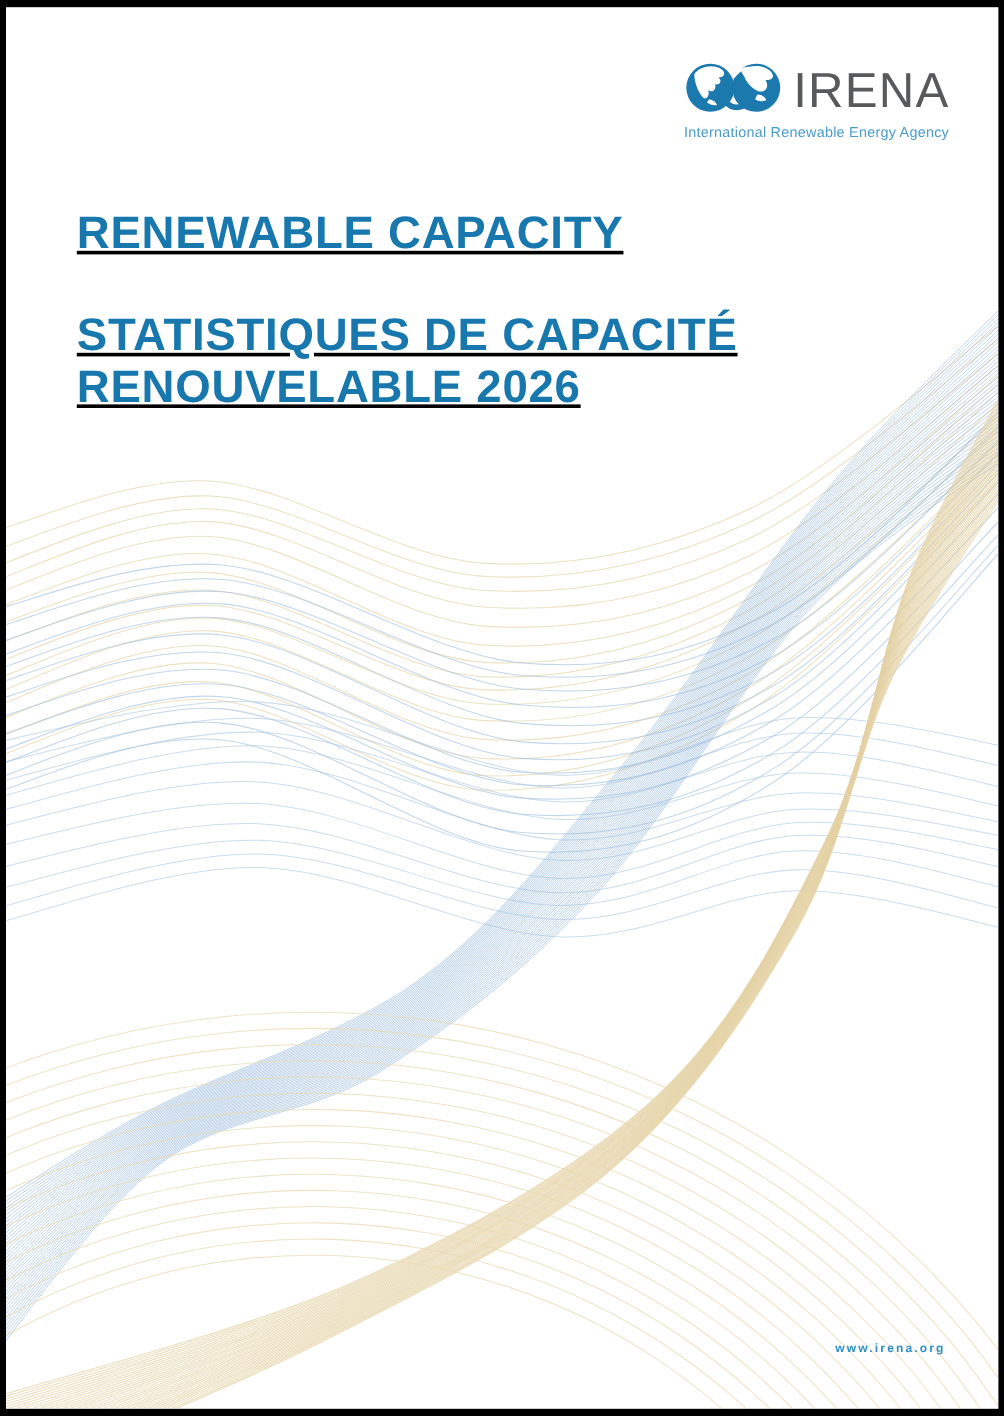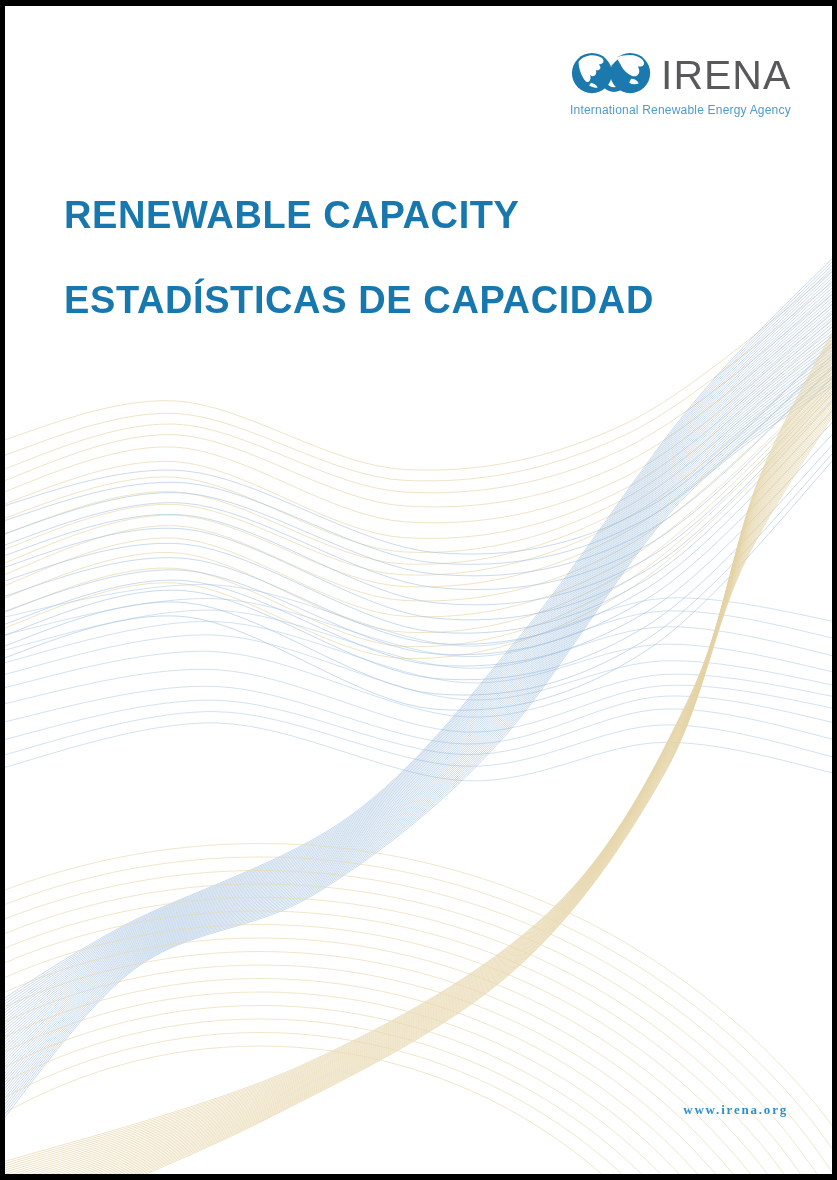--- a/index.html
+++ b/index.html
@@ -26,32 +26,32 @@
   .logo-globes{width:84px;height:54px;flex:0 0 auto;}
   .logo-wordmark{
     font-size:41px;font-weight:400;color:var(--logo-gray,#58595b);
     letter-spacing:1px;line-height:50px;
   }
   .logo-tagline{
     margin-top:1px;font-size:12px;letter-spacing:.2px;white-space:nowrap;
     color:var(--tagline-blue,#4a9ccd);
   }
   
-  .titles{position:absolute;left:59px;top:188px;}
+  .titles{position:absolute;left:59px;top:168px;text-decoration:underline;}
   .title{
     margin:0 0 42px 0;
     font-size:38px;font-weight:700;letter-spacing:.6px;
     line-height:43px;color:var(--title-blue,#1878ae);
   }
   .title span{display:block;}
   
   .site{
-    position:absolute;right:44px;bottom:56px;
-    font-size:13px;font-weight:700;letter-spacing:1.8px;
-    color:var(--link-blue,#2d8fc4);text-decoration:none;font-family:Liberation Serif, serif;
+    position:absolute;right:44px;bottom:44px;
+    font-size:10px;font-weight:700;letter-spacing:1.8px;
+    color:var(--link-blue,#2d8fc4);text-decoration:none;
   }
 </style>
 </head>
 <body>
 
 <div class="page">
 
   <svg class="waves" viewBox="0 0 827 1168" preserveAspectRatio="none">
       <path d="M -20.0 440.0 C 11.7 432.5, 100.0 391.0, 170.0 394.9 C 240.0 398.8, 325.0 459.7, 400.0 463.5 C 475.0 467.4, 546.7 452.6, 620.0 417.9 C 693.3 383.2, 803.3 282.4, 840.0 255.3" fill="none" stroke="#e9d9b2" stroke-width="0.9" opacity="0.8" stroke-linecap="round"></path>
       <path d="M -20.0 455.8 C 11.7 447.8, 100.0 404.3, 170.0 407.4 C 240.0 410.5, 325.0 470.8, 400.0 474.4 C 475.0 478.0, 546.7 463.7, 620.0 429.0 C 693.3 394.3, 803.3 293.5, 840.0 266.5" fill="none" stroke="#e9d9b2" stroke-width="0.9" opacity="0.8" stroke-linecap="round"></path>
@@ -205,19 +205,22 @@
       <span class="logo-wordmark">IRENA</span>
     </div>
     <div class="logo-tagline">International Renewable Energy Agency</div>
   </div>
 
   <div class="titles">
     <h1 class="title">
       <span>RENEWABLE CAPACITY</span>
     </h1>
     <h1 class="title">
-      <span>ESTADÍSTICAS DE CAPACIDAD</span>
+      <span>STATISTIQUES DE CAPACITÉ</span>
+      <span>RENOUVELABLE 2026</span>
+    </h1>
+    <h1 class="title">
     </h1>
   </div>
 
   <a class="site" href="#">www.irena.org</a>
 
 </div>
 
 </body></html>

